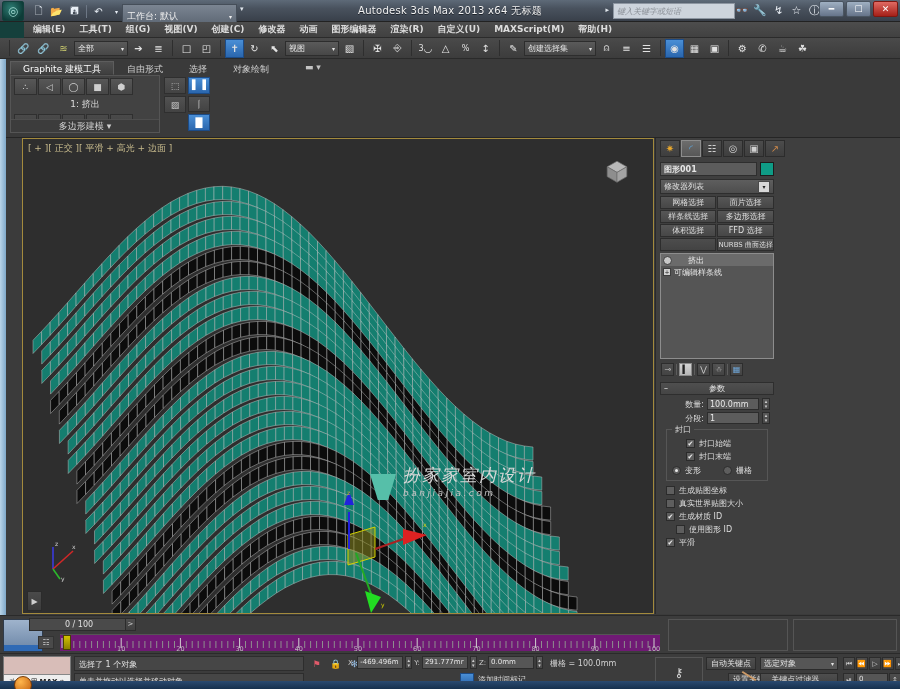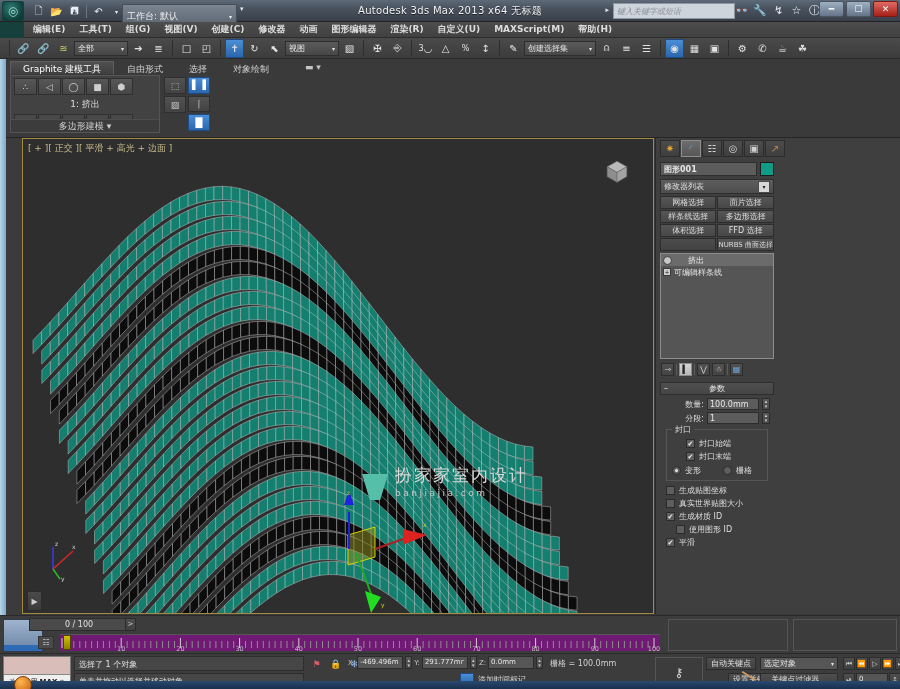--- a/index.html
+++ b/index.html
@@ -149,21 +149,21 @@
   }
   .vp-canvas { position: absolute; inset: 0; overflow: hidden; background: #2e2e2e; }
   .vp-label {
     position: absolute; left: 5px; top: 3px; font-size: 9px; color: #c8bb8d;
     z-index: 5; white-space: nowrap;
   }
   .vp-cube {
     position: absolute; right: 22px; top: 18px; width: 28px; height: 28px;
     z-index: 5;
   }
-  .watermark { position: absolute; left: 372px; top: 325px; z-index: 6; }
+  .watermark { position: absolute; left: 380px; top: 325px; z-index: 6; font-style: italic; }
   .wm-title { font-size: 17px; color: #d8d8d8; letter-spacing: 2px; }
   .wm-sub { font-size: 9px; color: #c4c4c4; letter-spacing: 2.5px; margin-top: 1px; }
   .wm-logo {
     position: absolute; left: -33px; top: 10px; width: 26px; height: 26px;
     background: #56bfa9; clip-path: polygon(0 0,100% 0,70% 100%,30% 100%);
   }
   .axis-tripod { position: absolute; left: 18px; top: 398px; z-index: 5; }
 
   
   .vp-leftarrow {

